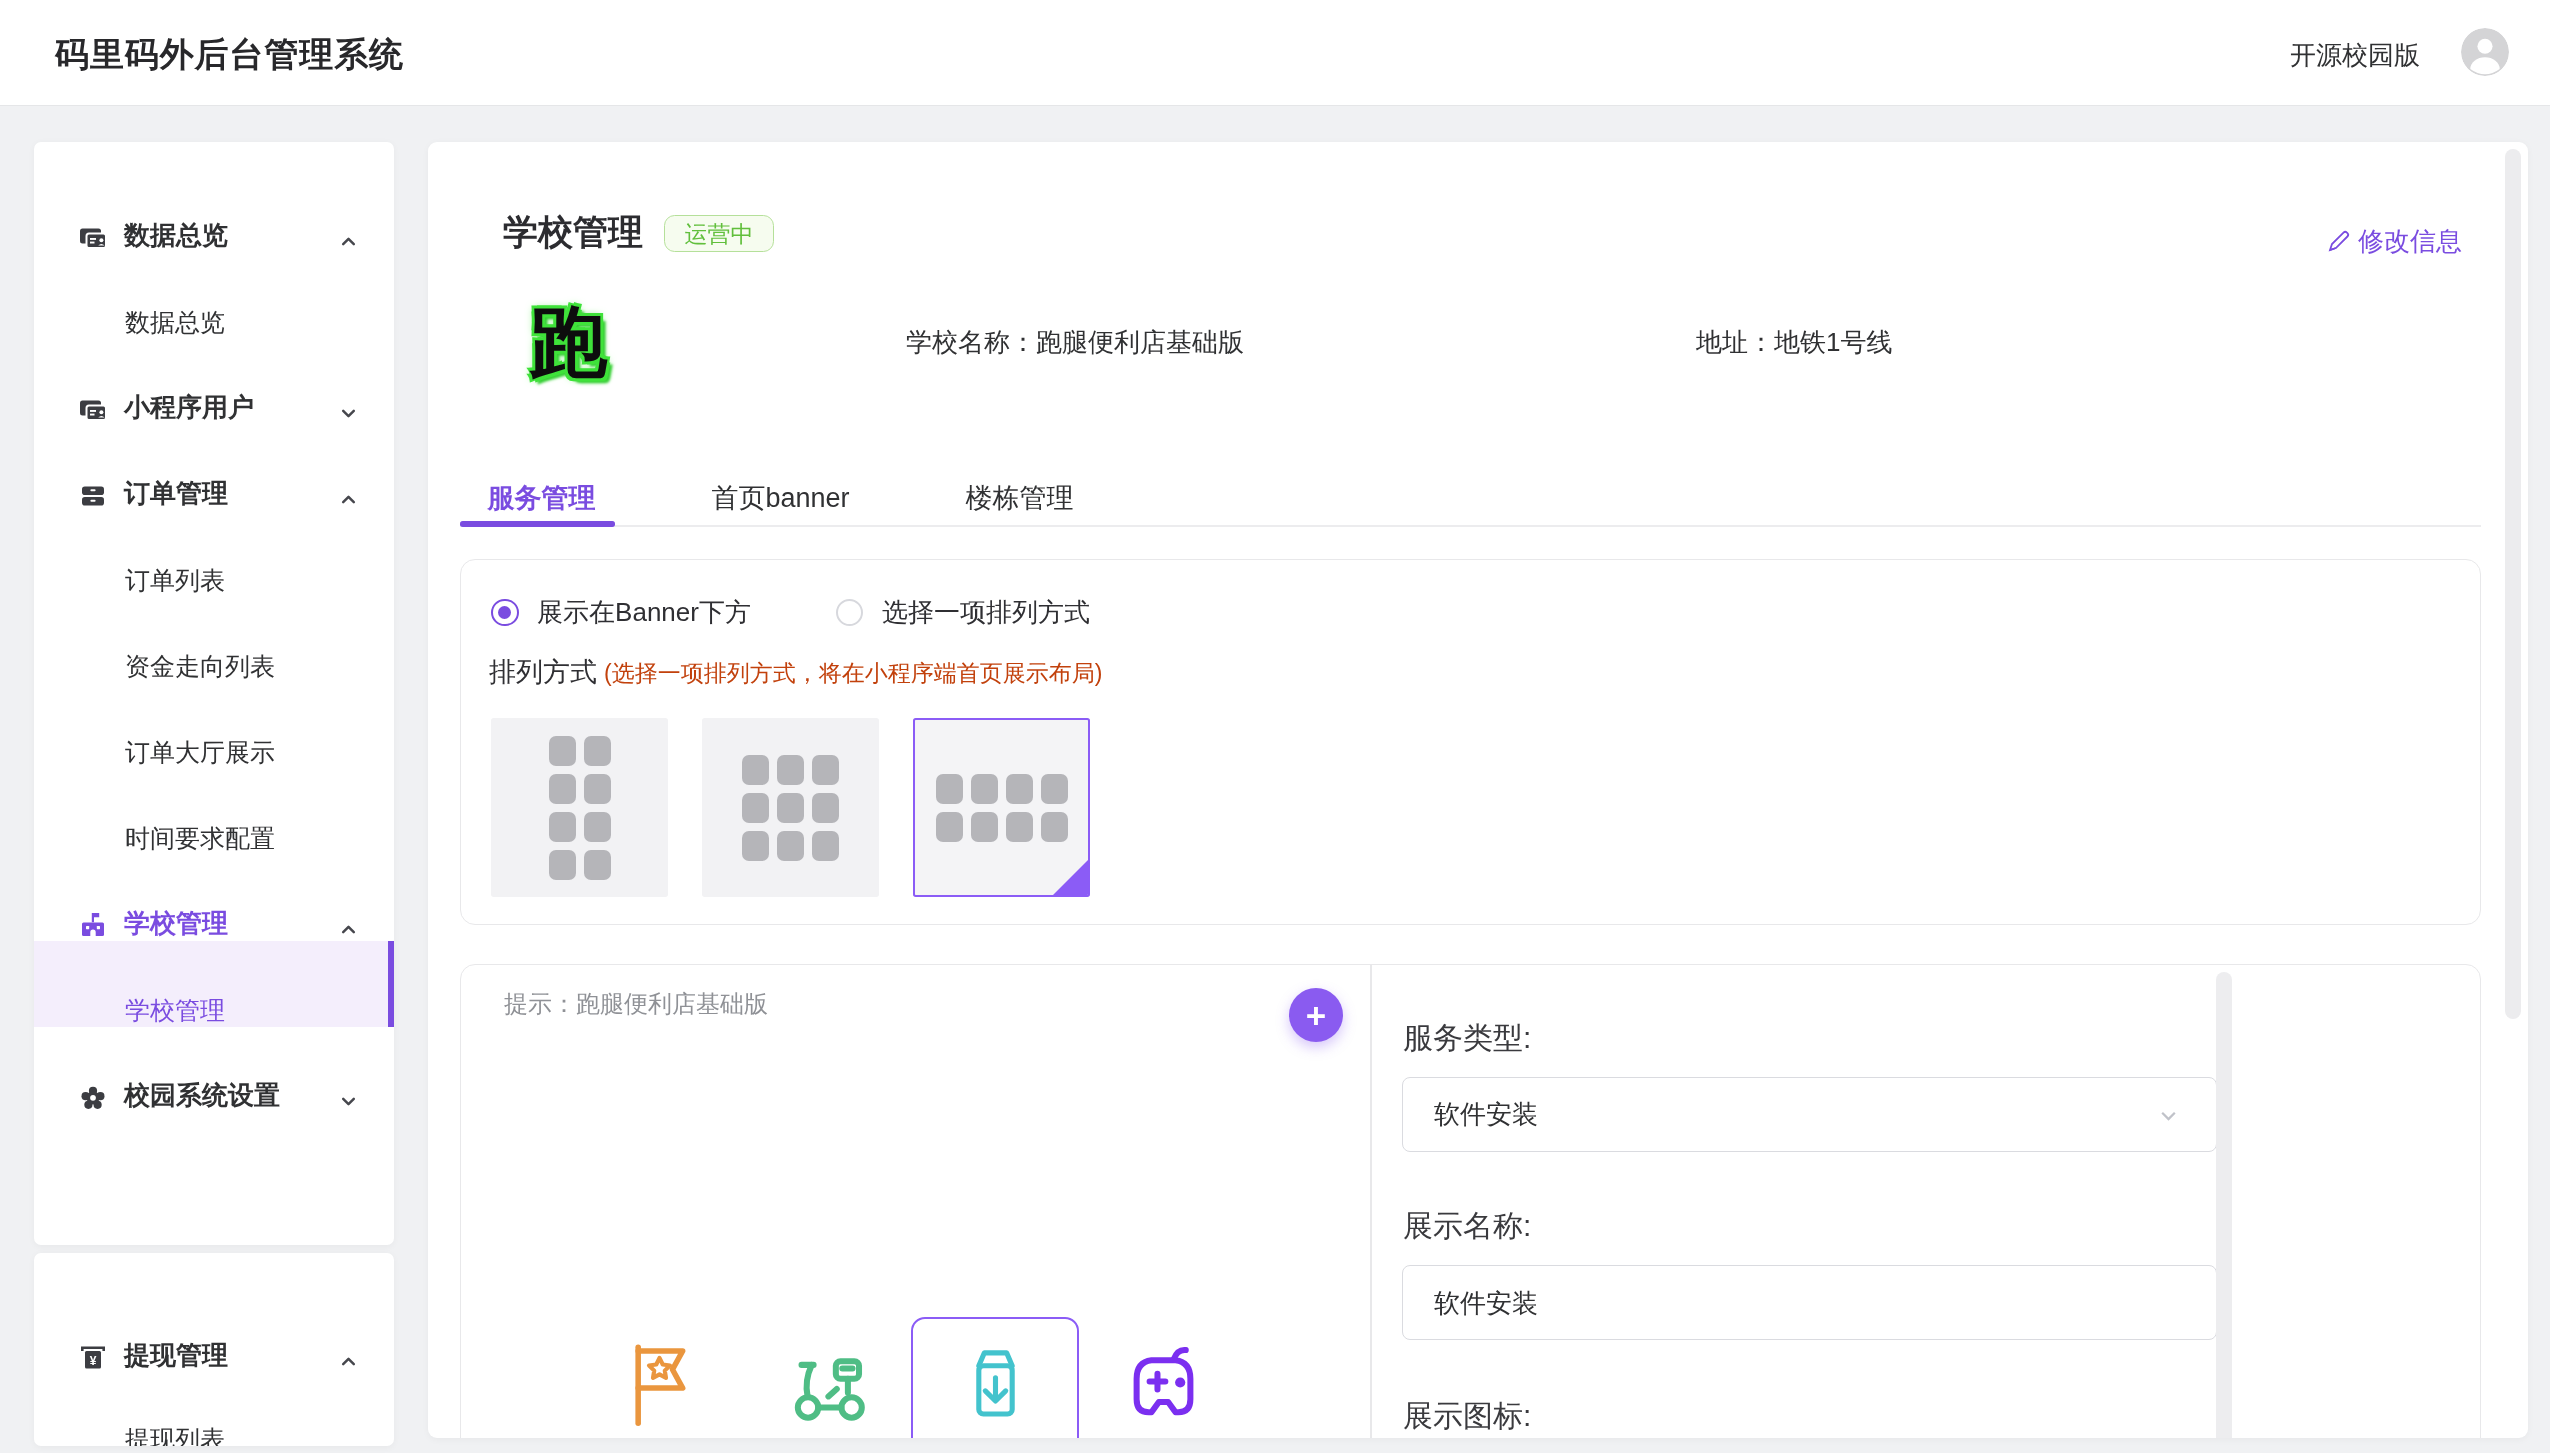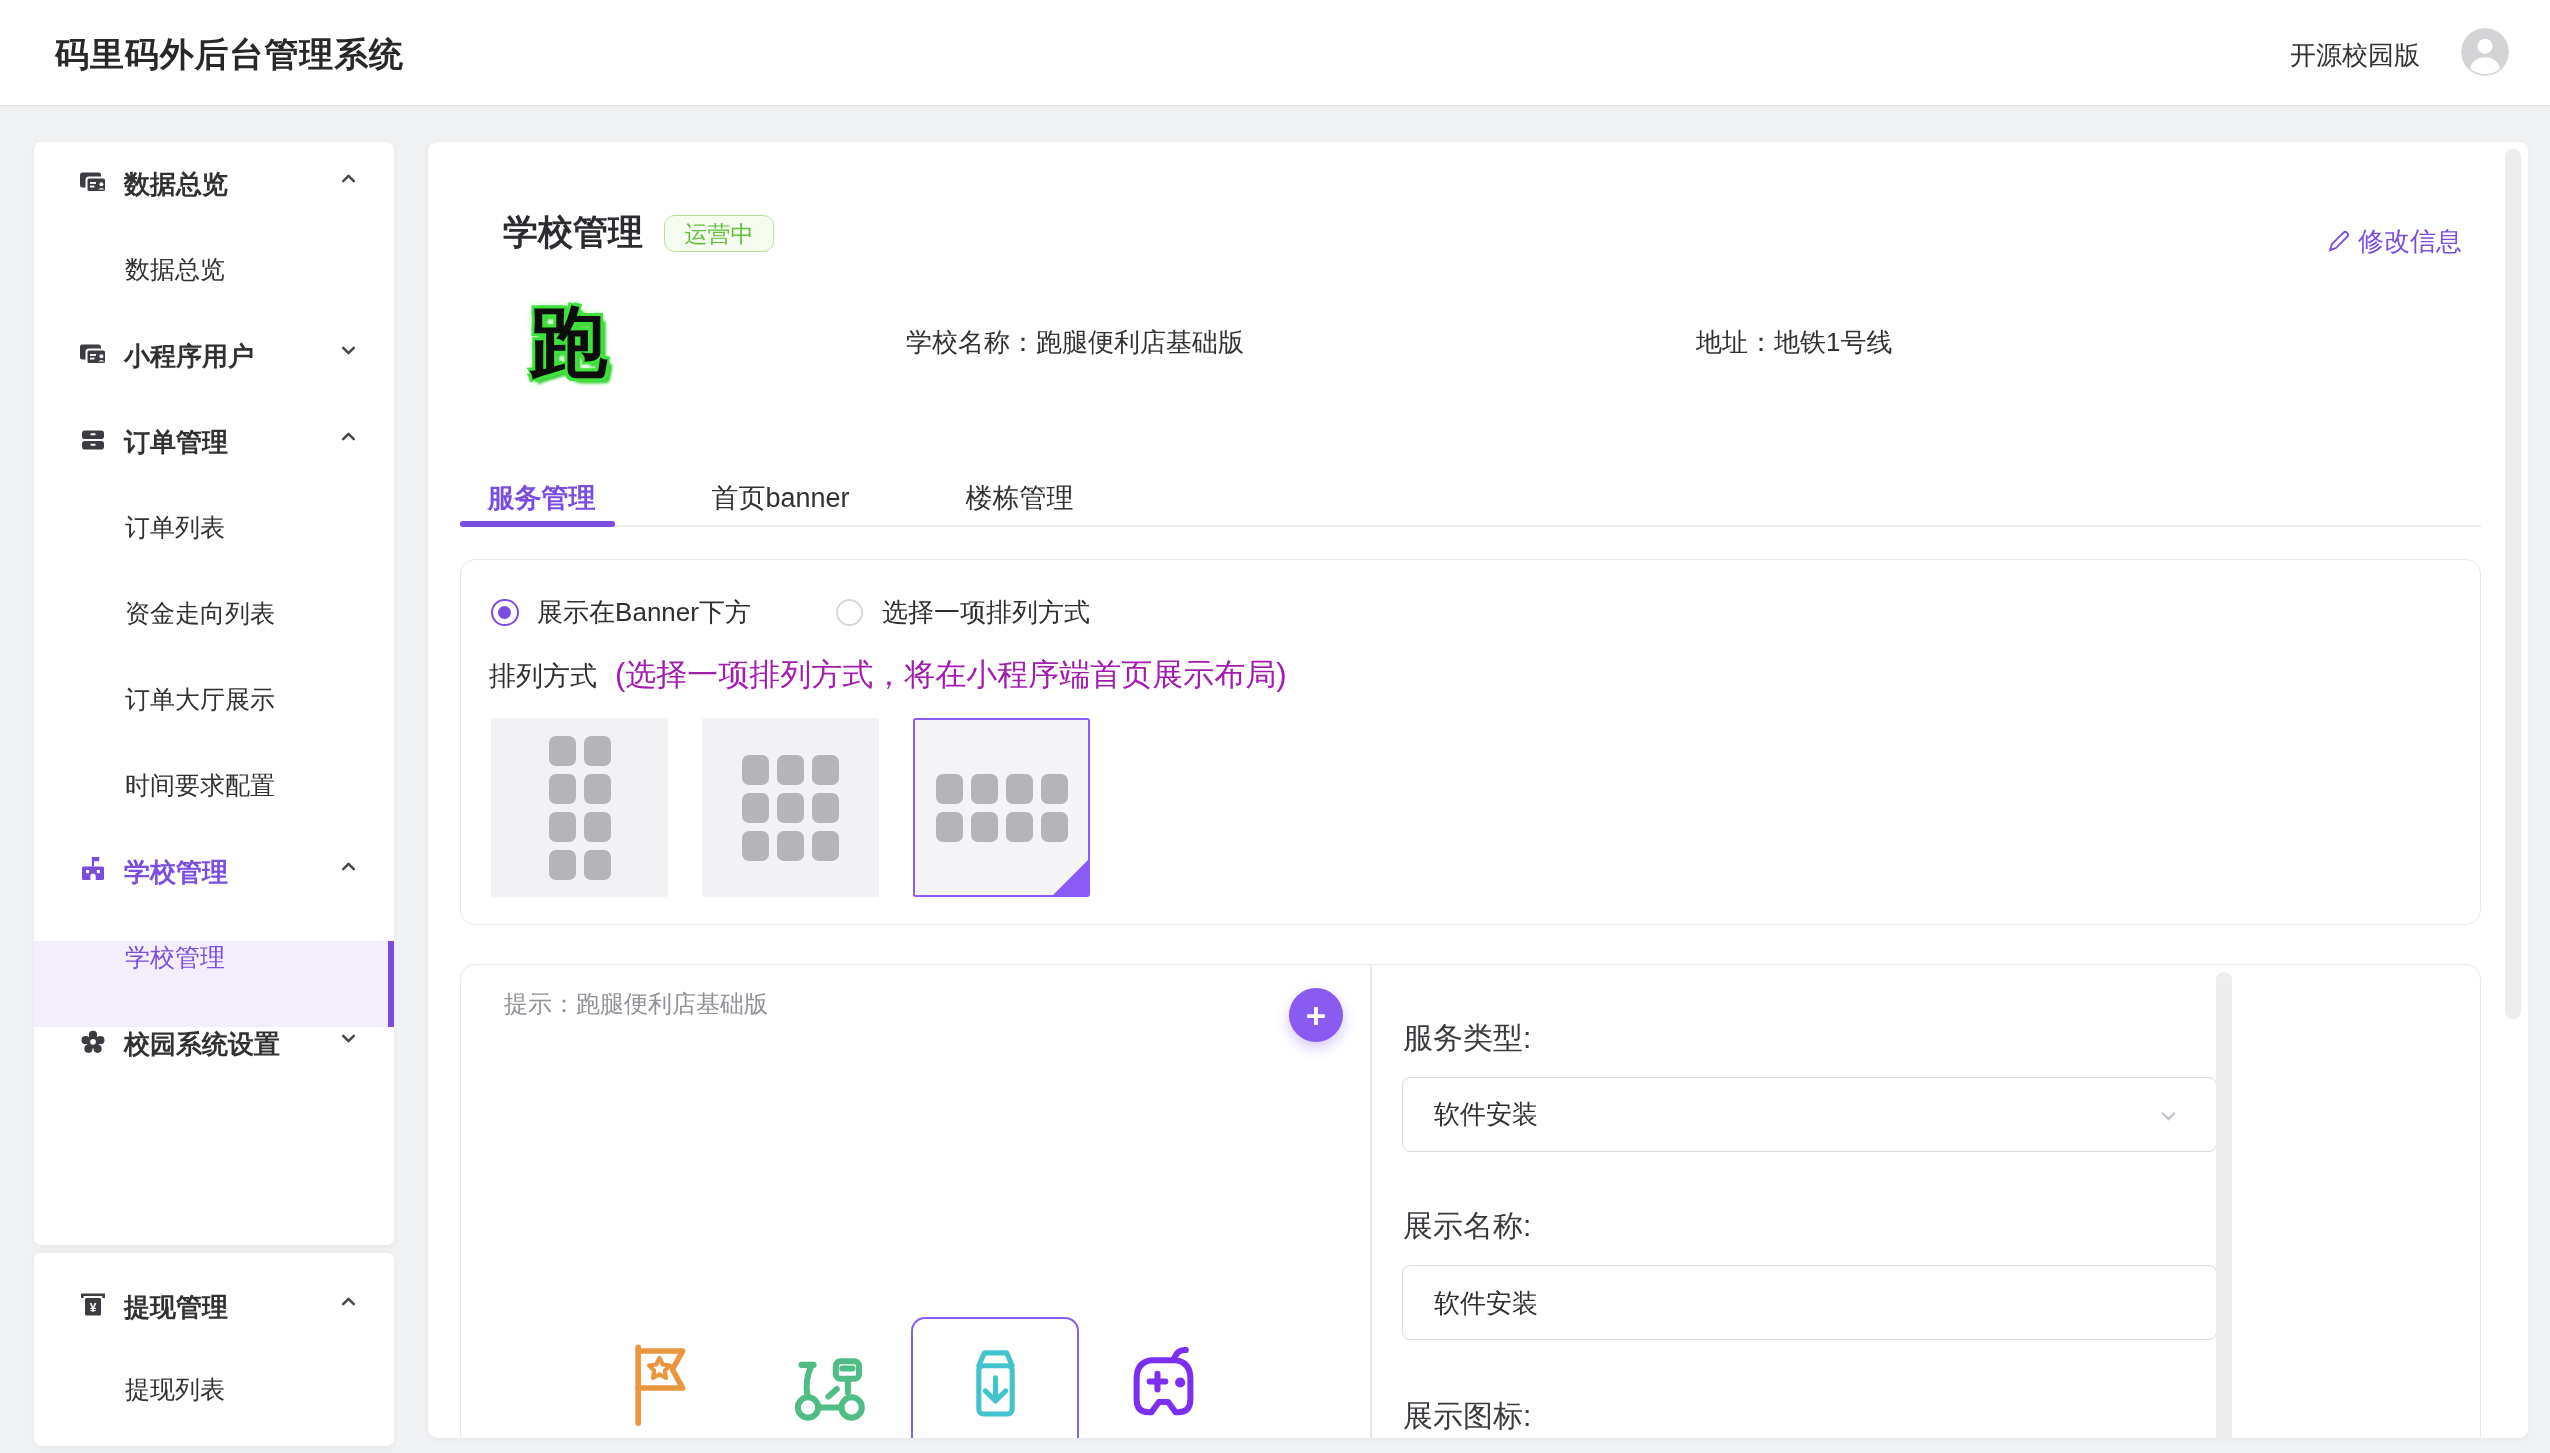--- a/index.html
+++ b/index.html
@@ -13,21 +13,21 @@
           box-shadow:0 0.9px 0 rgba(0,0,0,.05);z-index:10}
   .app-title{position:absolute;left:55px;top:32px;font-size:34px;font-weight:bold;color:#28282b;letter-spacing:0.9px}
   .edition{position:absolute;right:130px;top:38px;font-size:26px;color:#303133}
   .avatar{position:absolute;right:41px;top:28px;width:48px;height:48px;border-radius:50%;overflow:hidden}
 
   
   .side-card{position:absolute;left:34px;width:360px;background:#fff;border-radius:7px;
              box-shadow:0 1.8px 7px rgba(0,0,0,.04);overflow:hidden}
   #side-card-1{top:142px;height:1103px;padding-top:25px;box-sizing:border-box}
   #side-card-2{top:1253px;height:193px;padding-top:37px;box-sizing:border-box}
-  .s-item{position:relative;height:86px;display:flex;align-items:flex-start;cursor:pointer}
+  .s-item{position:relative;height:86px;display:flex;align-items:flex-end;cursor:pointer}
   #side-card-2 .s-item{height:83px}
   .s-item .ico{width:30px;height:30px;margin-left:44px;flex:0 0 auto;color:#3c3d42}
   .s-item .ico svg{width:30px;height:30px;display:block}
   .s-item.group .lbl{margin-left:16px;font-size:26px;font-weight:bold;color:#303133}
   .s-item.sub .lbl{margin-left:91px;font-size:25px;color:#303133}
   .s-item .chev{margin-left:auto;margin-right:34px;width:23px;height:23px}
   .s-item .chev svg{width:23px;height:23px;display:block}
   .s-item.group.active .lbl{color:#7a4ce0}
   .s-item.group.active .ico{color:#7a4ce0}
   .s-item.sub.selected{background:#f4eefc}
@@ -64,21 +64,21 @@
   .radio-row{position:absolute;left:30px;top:35px;display:flex;align-items:center;font-size:26px;color:#2f2f33}
   .radio{width:27.5px;height:27.5px;border-radius:50%;box-sizing:border-box;position:relative;flex:0 0 auto;cursor:pointer}
   .radio.on{border:2.7px solid #7a4ce0;background:#fff}
   .radio.on::after{content:"";position:absolute;left:50%;top:50%;width:13.3px;height:13.3px;margin:-6.7px 0 0 -6.7px;
                    border-radius:50%;background:#7a4ce0}
   .radio.off{border:2.7px solid #d7d8dd;background:#fff}
   .radio-lbl{margin-left:18.6px;cursor:pointer}
   .radio-gap{width:85px}
   .arrange-line{position:absolute;left:28px;top:94px;font-size:27px}
   .arrange-label{font-weight:normal;color:#2f2f33}
-  .arrange-note{font-size:31px;color:#a21caf;margin-left:18px}
+  .arrange-note{font-size:23px;color:#c2410c;margin-left:7px}
   .layout-row{position:absolute;left:30px;top:158px;display:flex;gap:34px}
   .layout-card{width:177px;height:179px;background:#f2f2f4;border-radius:2.7px;display:flex;align-items:center;
                justify-content:center;position:relative;cursor:pointer;box-sizing:border-box;overflow:hidden}
   .layout-card.selected{border:2.7px solid #8b5cf6;background:#f4f4f6}
   .layout-card.selected::after{content:"";position:absolute;right:-0.9px;bottom:-0.9px;width:0;height:0;
                border-style:solid;border-width:0 0 37px 37px;border-color:transparent transparent #8b5cf6 transparent}
   .tile-grid{display:grid;gap:8px}
   .tile{width:27px;height:30px;border-radius:7px;background:#b5b5b9}
 
   

